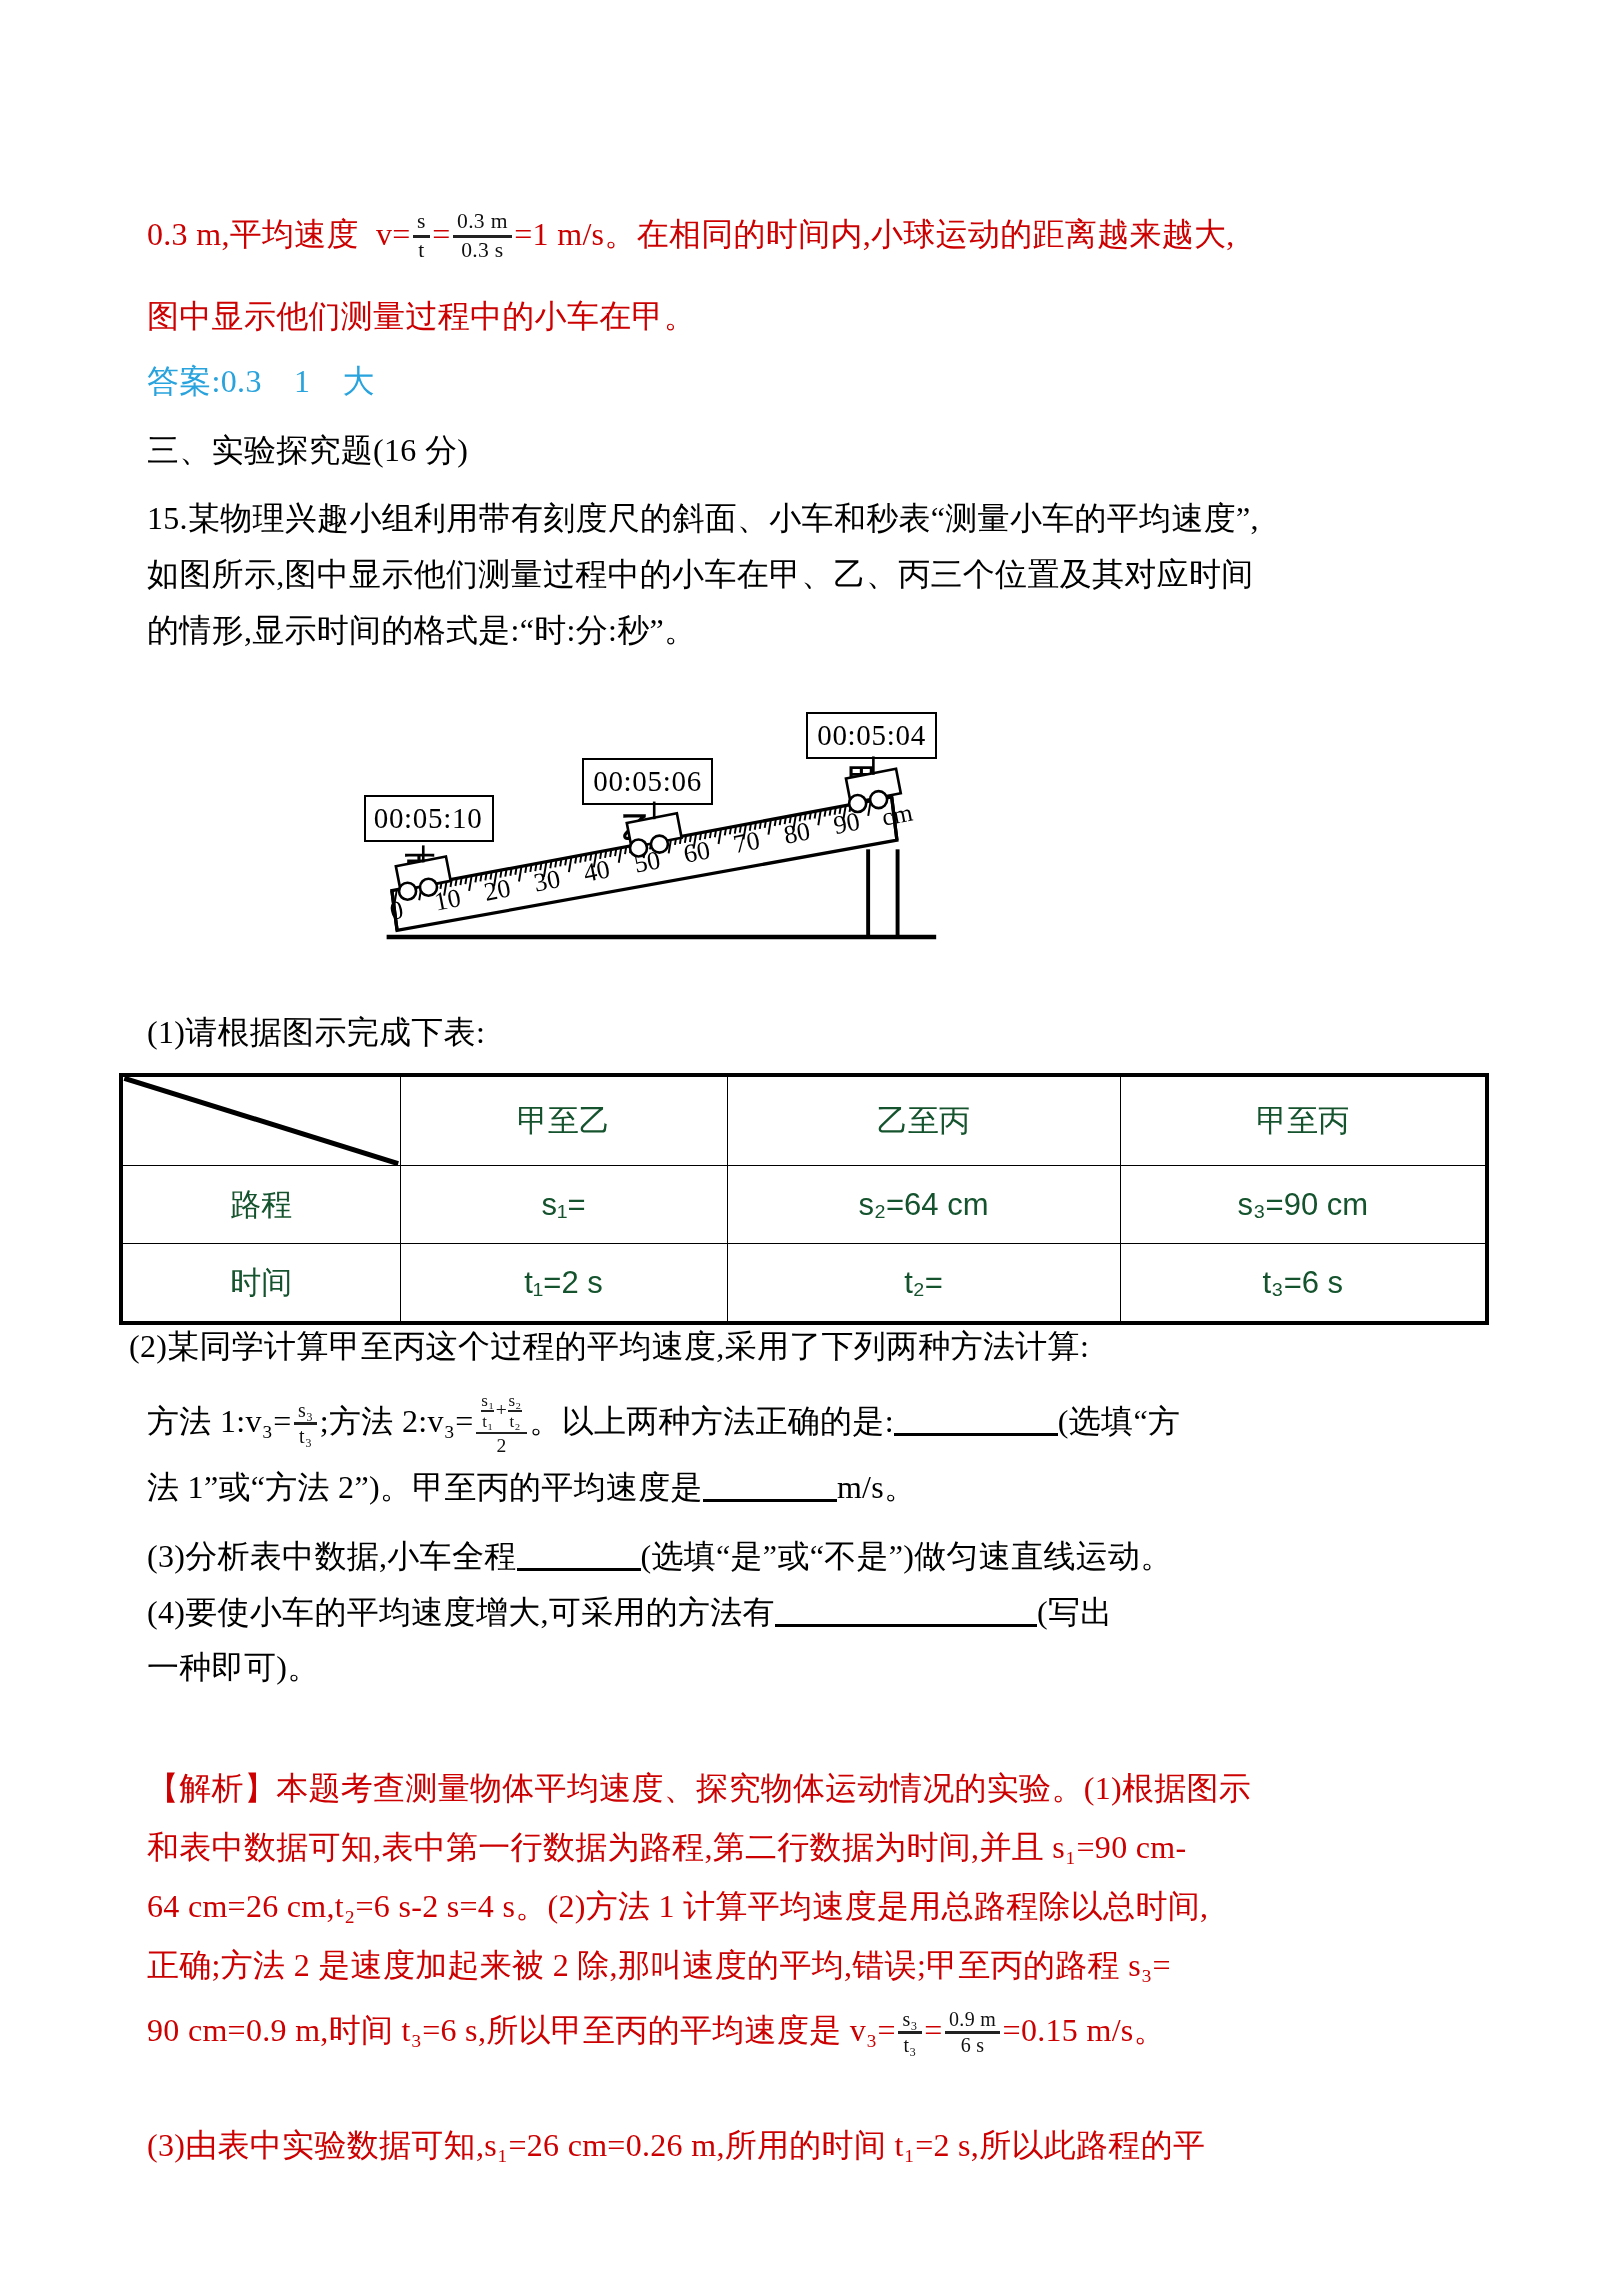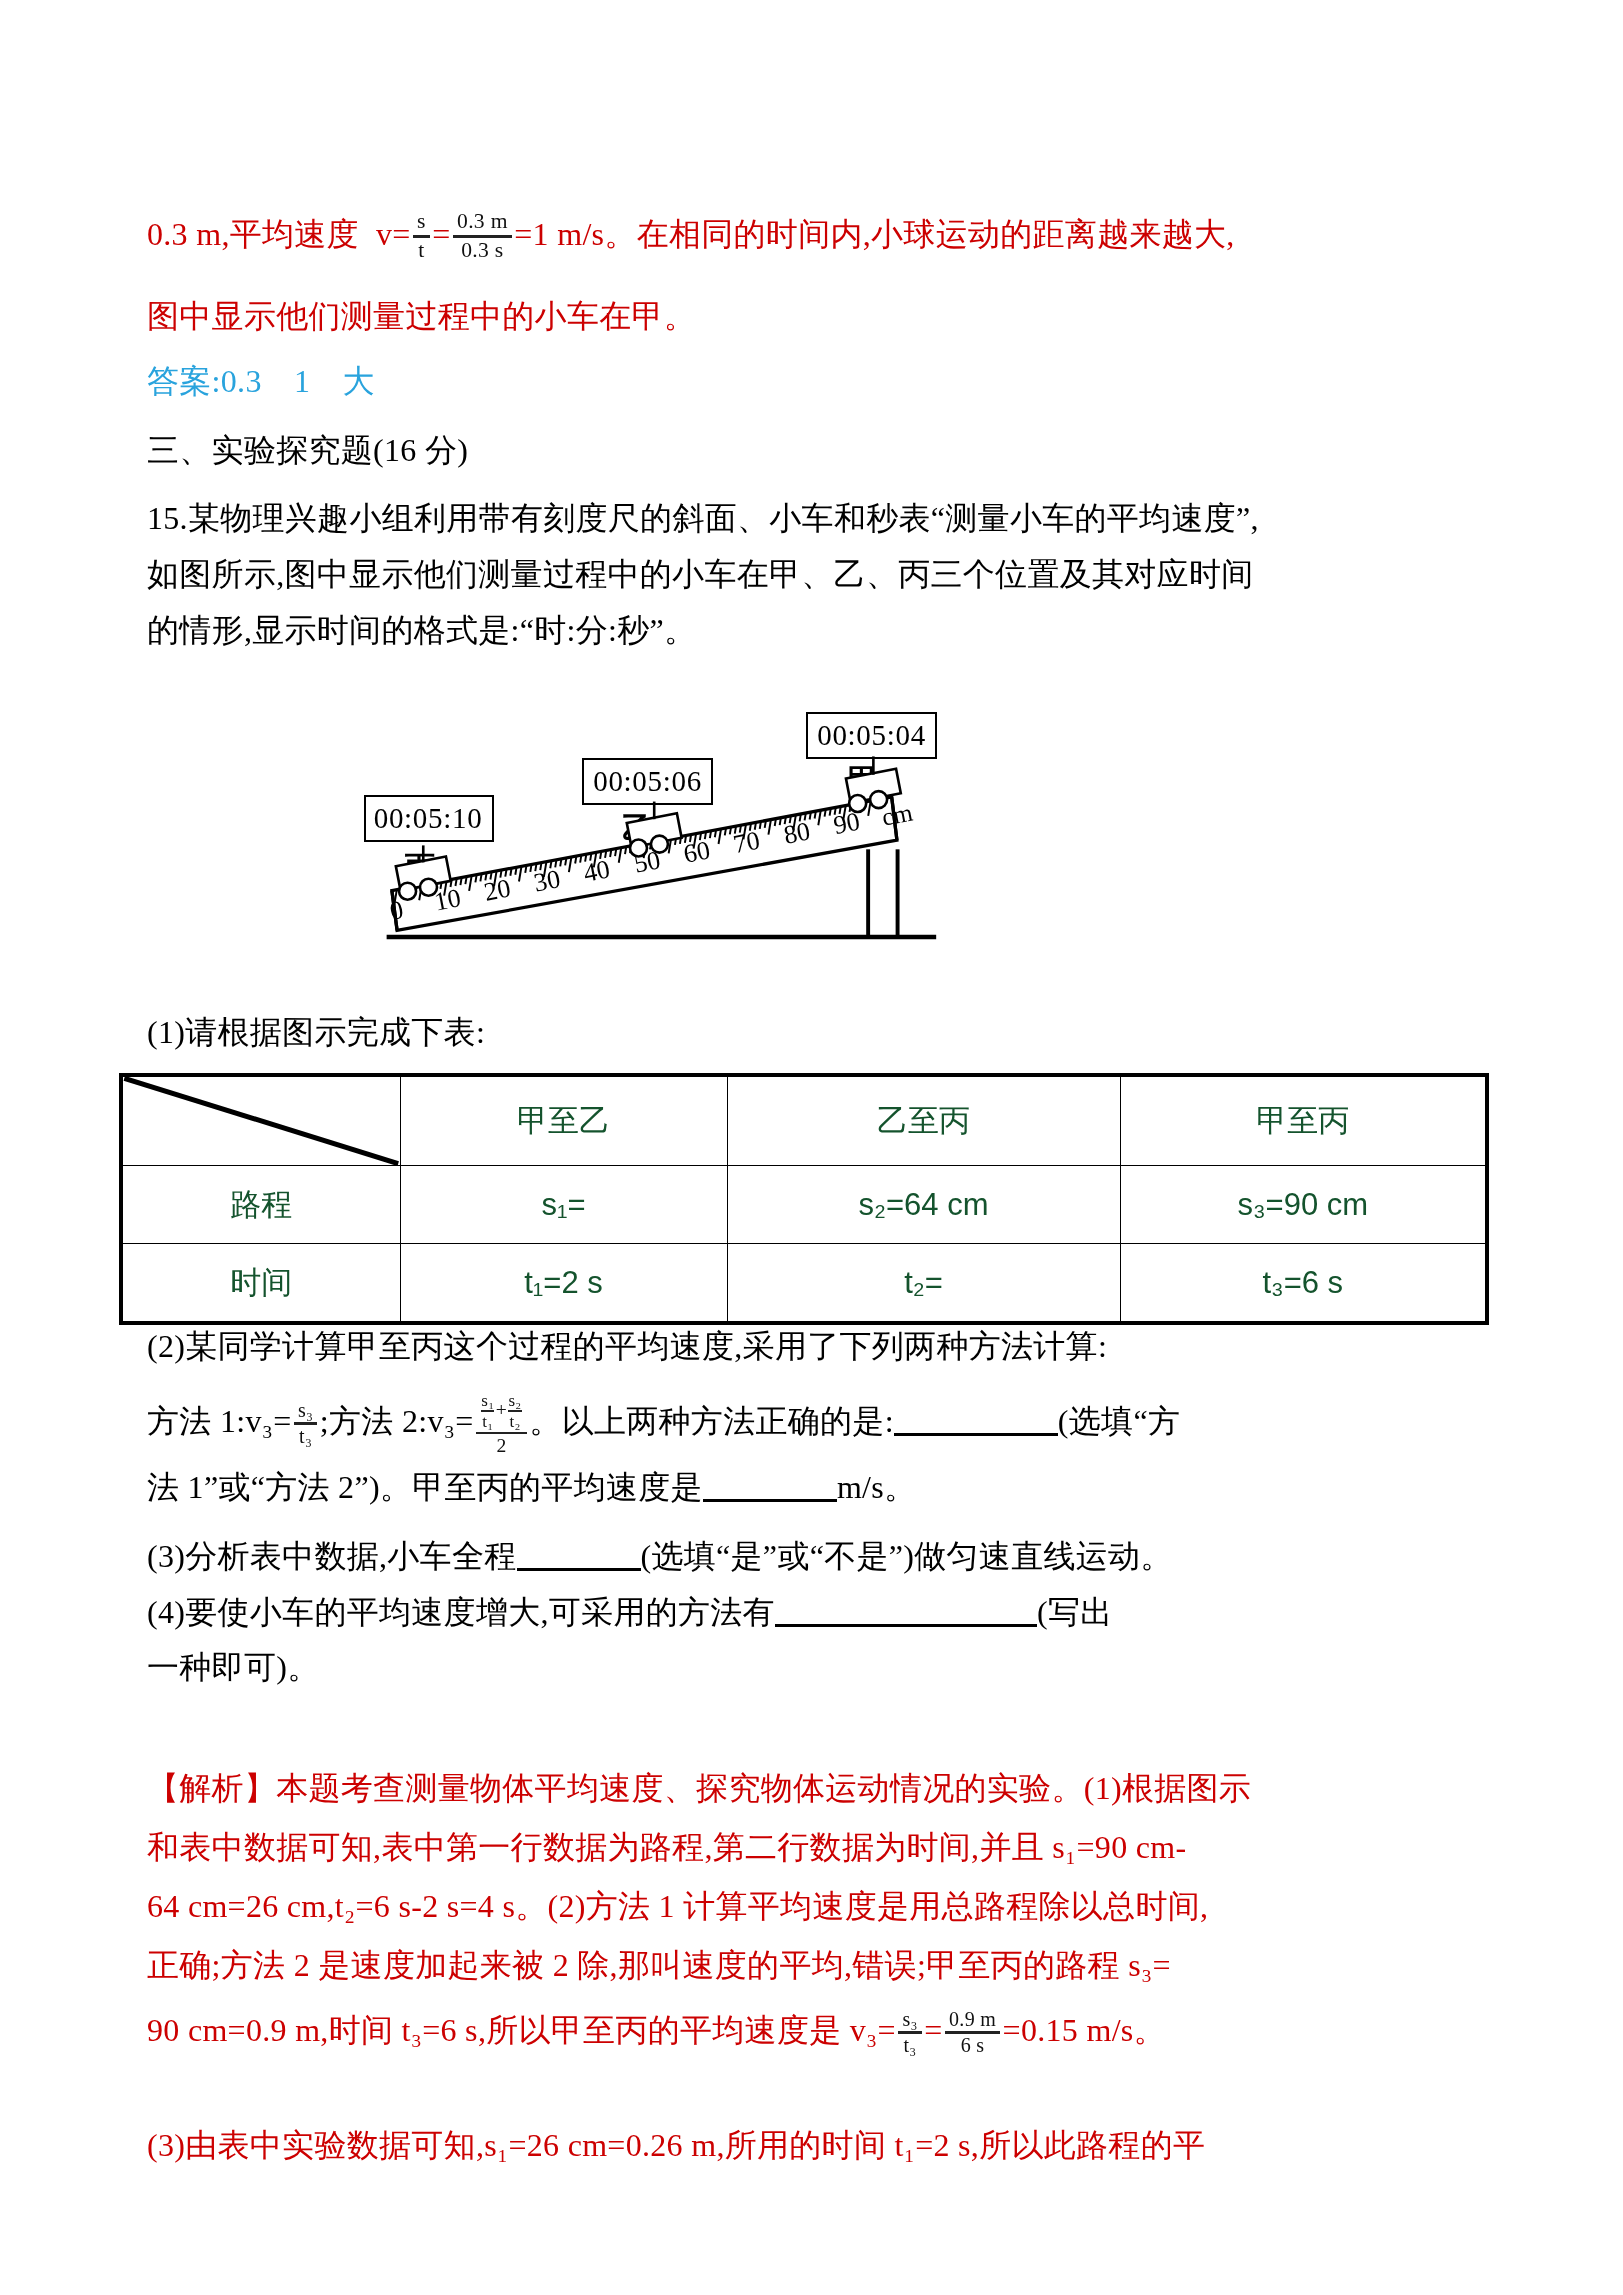--- a/index.html
+++ b/index.html
@@ -342,21 +342,21 @@
     </tr>
     <tr class="outer-bot">
       <td style="height:77px;">时间</td>
       <td>t₁=2 s</td>
       <td>t₂=</td>
       <td>t₃=6 s</td>
     </tr>
   </tbody>
     </table>
 
-  <div class="blk line black" style="left:147px;top:1289px;">(2)某同学计算甲至丙这个过程的平均速度,采用了下列两种方法计算:</div>
+  <div class="blk line black" style="left:129px;top:1289px;">(2)某同学计算甲至丙这个过程的平均速度,采用了下列两种方法计算:</div>
 
   <div class="blk line black" style="left:147px;top:1361px;">
     <span>方法 1:v₃=</span><span class="frac small">
         <span class="num">s₃</span>
         <span class="bar"></span>
         <span class="den">t₃</span>
       </span><span>;</span><span>方法 2:v₃=</span><span class="frac nested">
         <span class="num"><span class="minifrac">
             <span>s₁</span>
             <span class="bar"></span>

